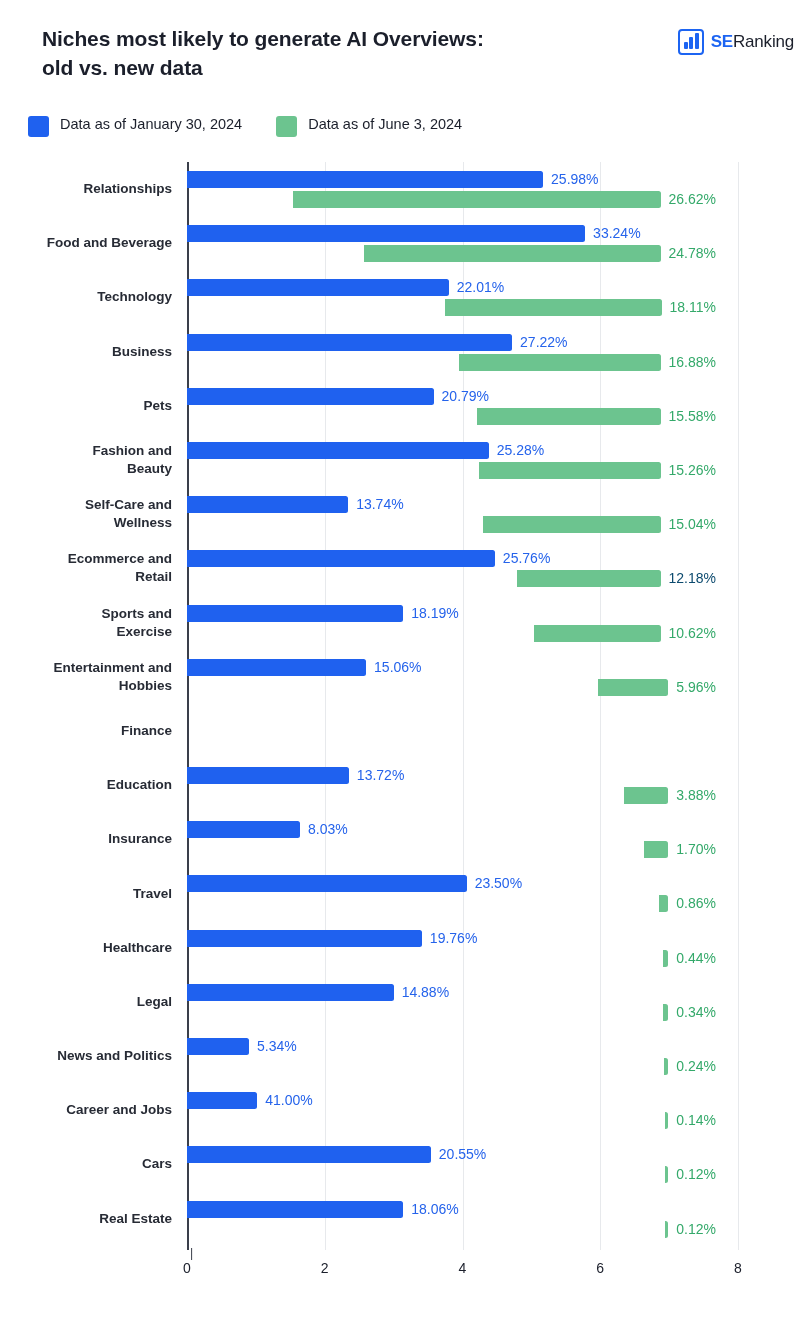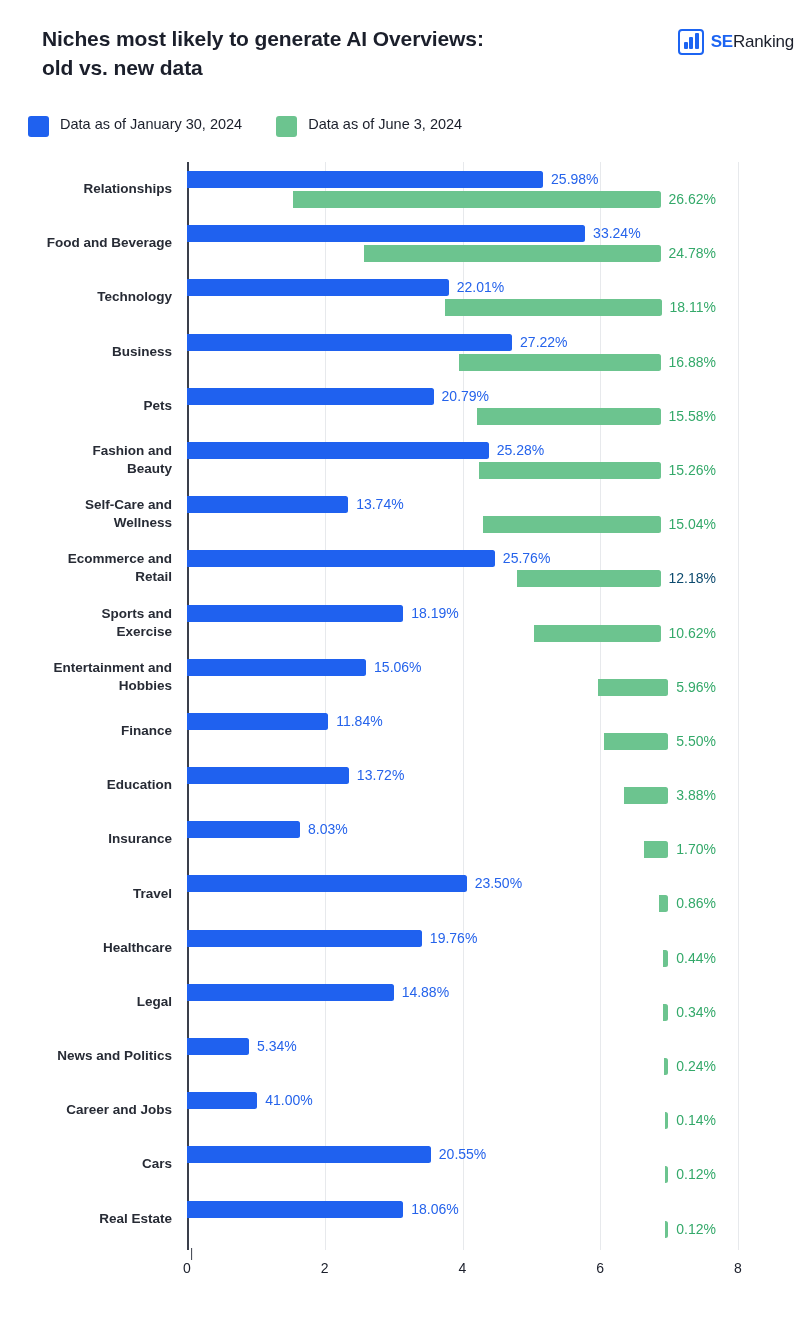--- a/index.html
+++ b/index.html
@@ -346,28 +346,20 @@
             <div class="bar blue" style="width: 179.075px; background: rgb(31, 97, 239);"></div>
             <span class="bar-value blue" style="color: rgb(37, 99, 235);">15.06%</span>
           </div>
           <div class="bar-wrap green">
             <div class="bar green" style="width: 70.2525px; background: rgb(108, 196, 143);"></div>
             <span class="bar-value green" style="color: rgb(52, 169, 106);">5.96%</span>
           </div>
         </div>
         <div class="row">
           <div class="row-label">Finance</div>
-          <div class="bar-wrap blue">
-            <div class="bar blue" style="width: 141.194px; background: rgb(31, 97, 239);"></div>
-            <span class="bar-value blue" style="color: rgb(37, 99, 235);">11.84%</span>
-          </div>
-          <div class="bar-wrap green">
-            <div class="bar green" style="width: 64.7425px; background: rgb(108, 196, 143);"></div>
-            <span class="bar-value green" style="color: rgb(52, 169, 106);">5.50%</span>
-          </div>
         </div>
         <div class="row">
           <div class="row-label">Education</div>
           <div class="bar-wrap blue">
             <div class="bar blue" style="width: 161.856px; background: rgb(31, 97, 239);"></div>
             <span class="bar-value blue" style="color: rgb(37, 99, 235);">13.72%</span>
           </div>
           <div class="bar-wrap green">
             <div class="bar green" style="width: 44.08px; background: rgb(108, 196, 143);"></div>
             <span class="bar-value green" style="color: rgb(52, 169, 106);">3.88%</span>

